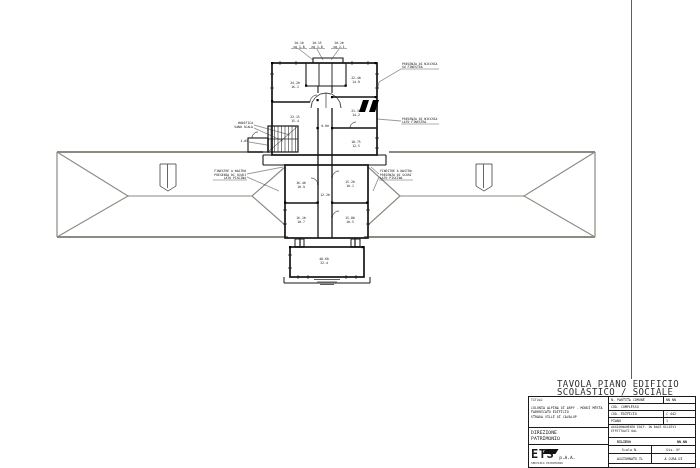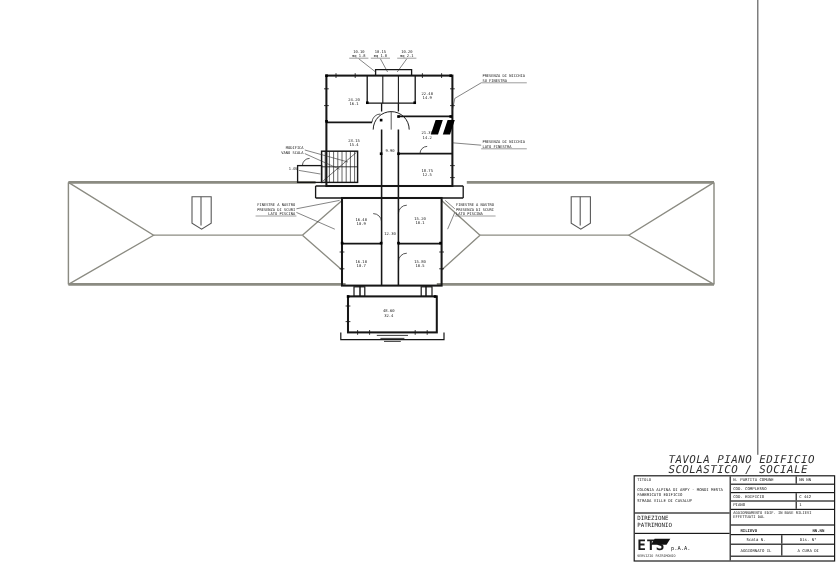--- a/index.html
+++ b/index.html
@@ -1,21 +1,21 @@
 <!DOCTYPE html>
 <html><head>
 <meta charset="utf-8">
 <style>
   html,body{margin:0;padding:0;}
   body{width:700px;height:468px;background:#ffffff;position:relative;overflow:hidden;
        font-family:"DejaVu Sans Mono", monospace;color:#1a1a1a;}
   .abs{position:absolute;}
   #frame-line{left:631px;top:0;width:1px;height:379px;background:#5f5f5f;}
   #sheet-title{left:557px;top:380px;font-size:9px;line-height:8.2px;letter-spacing:0.4px;
-               color:#2e2e2e;white-space:pre;font-style:italic;}
+               color:#2e2e2e;white-space:pre;}
   
   #title-block{left:528px;top:396px;width:168px;height:72px;border:1px solid #1a1a1a;
                box-sizing:border-box;display:flex;background:#fff;}
   .tb-left{width:80px;border-right:1px solid #1a1a1a;display:flex;flex-direction:column;box-sizing:border-box;}
   .tb-right{flex:1;display:flex;flex-direction:column;box-sizing:border-box;}
   .tb-titolo{height:33px;border-bottom:1px solid #1a1a1a;padding:1px 2px;box-sizing:border-box;}
   .tb-titolo .lbl{font-size:3.2px;}
   .tb-titolo .lines{font-size:3.3px;line-height:4.4px;margin-top:4px;}
   .tb-direzione{height:17px;border-bottom:1px solid #1a1a1a;padding:2px;box-sizing:border-box;
                 font-size:4.8px;line-height:5.8px;}

